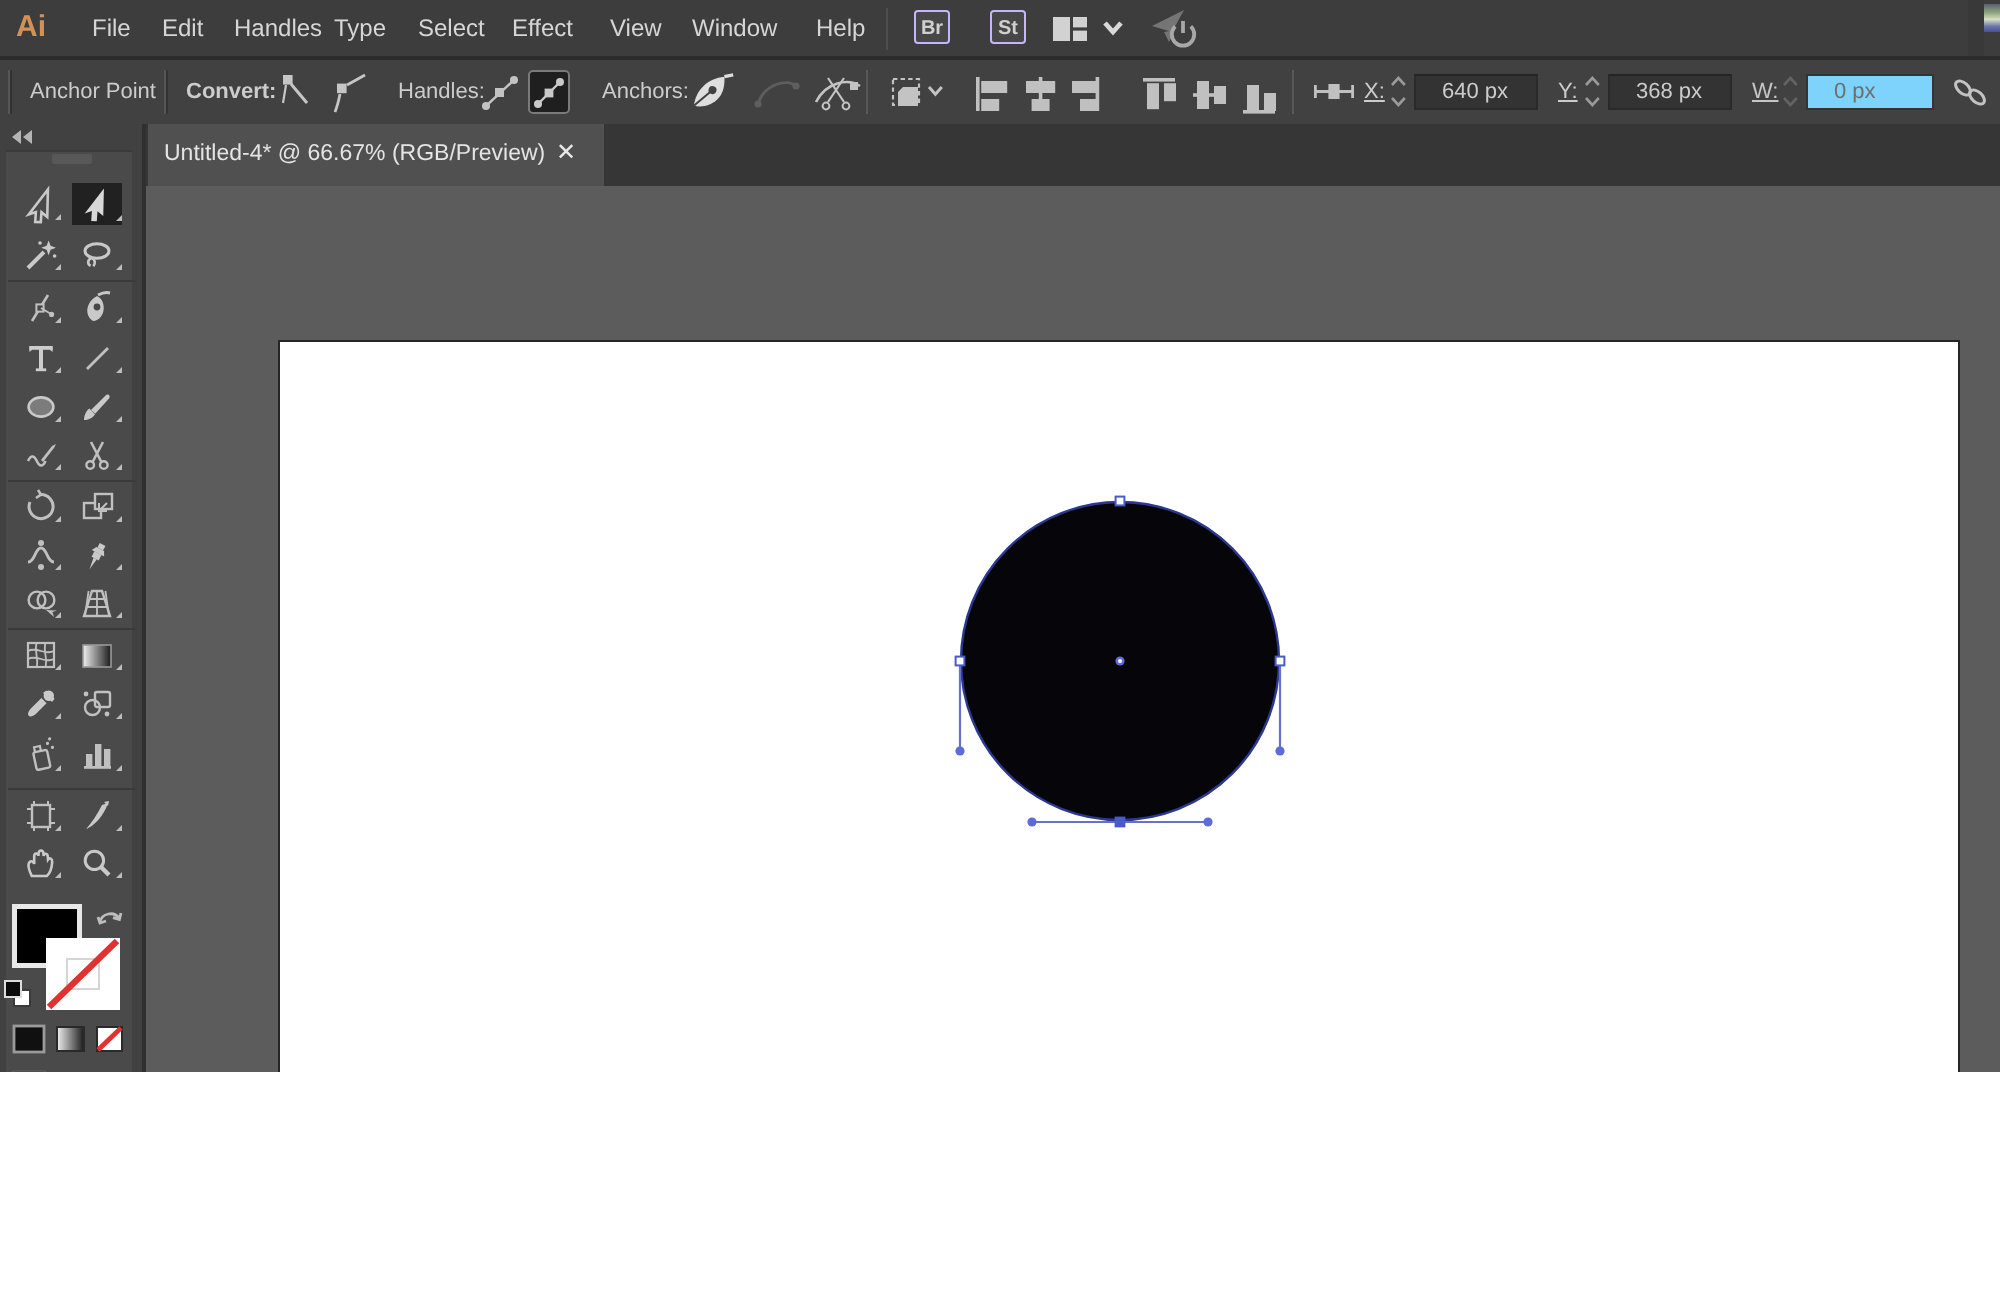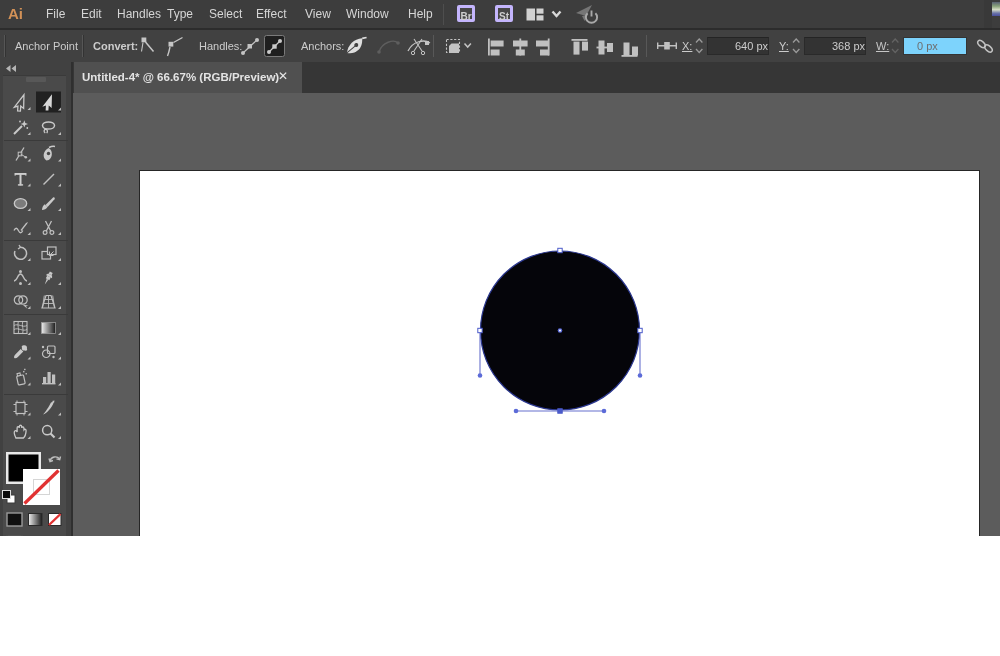--- a/index.html
+++ b/index.html
@@ -3,26 +3,26 @@
 <meta charset="utf-8">
 <style>
   html,body{margin:0;padding:0;}
   body{width:1000px;height:656px;overflow:hidden;font-family:"Liberation Sans",sans-serif;}
   #app{position:relative;width:1000px;height:536px;background:#404040;overflow:hidden;}
   .abs{position:absolute;}
   
   #menubar{left:0;top:0;width:1000px;height:30px;background:#3d3d3d;border-bottom:2px solid #2c2c2c;box-sizing:border-box;}
   .mitem{position:absolute;top:0;height:28px;line-height:28px;font-size:12px;color:#d6d6d6;}
   #ailogo{position:absolute;left:8px;top:5px;width:20px;height:18px;font-size:15px;font-weight:bold;color:#d29157;line-height:18px;}
-  .tbtn{position:absolute;top:5px;width:18px;height:17px;border:3px solid #c4b5fd;border-radius:2px;background:#474747;color:#cfcfcf;font-size:10px;font-weight:bold;text-align:center;line-height:17px;box-sizing:border-box;}
+  .tbtn{position:absolute;top:5px;width:18px;height:17px;border:1px solid #c4b5fd;border-radius:2px;background:#474747;color:#cfcfcf;font-size:10px;font-weight:bold;text-align:center;line-height:17px;box-sizing:border-box;}
   
   #ctrlbar{left:0;top:30px;width:1000px;height:32px;background:#414141;}
   .clabel{position:absolute;top:0;height:32px;line-height:32px;font-size:11px;color:#cccccc;}
   .vsep{position:absolute;top:5px;height:22px;width:1px;background:#565656;border-right:1px solid #333;}
-  .field{position:absolute;top:7px;height:18px;background:#333333;border:1px solid #2a2a2a;border-top-color:#242424;box-sizing:border-box;color:#cccccc;font-size:11px;line-height:16px;padding-left:13px;text-align:right;}
+  .field{position:absolute;top:7px;height:18px;background:#333333;border:1px solid #2a2a2a;border-top-color:#242424;box-sizing:border-box;color:#cccccc;font-size:11px;line-height:16px;padding-left:13px;}
   .fielddim{position:absolute;top:7px;height:18px;background:#7dd3fc;border:1px solid #343434;box-sizing:border-box;color:#6e6e6e;font-size:11px;line-height:16px;padding-left:13px;}
   .spin{position:absolute;top:8px;width:9px;height:16px;}
   
   #tabbar{left:0;top:62px;width:1000px;height:31px;background:#363636;}
   #tab{position:absolute;left:74px;top:0;width:228px;height:31px;background:#505050;color:#e4e4e4;font-size:11.5px;line-height:31px;}
   
   #dock{left:0;top:62px;width:73px;height:594px;background:#414141;border-right:2px solid #2f2f2f;box-sizing:border-box;}
   #toolpanel{position:absolute;left:3px;top:13px;width:63px;height:578px;background:#4a4a4a;border-bottom:1px solid #333;border-top:1px solid #3a3a3a;}
   
   #canvas{left:73px;top:93px;width:927px;height:563px;background:#5c5c5c;}
@@ -187,21 +187,21 @@
     <span class="clabel" style="left:779px;text-decoration:underline;">Y:</span>
     <span class="spin" style="left:792px;" id="sp2"></span>
     <div class="field" style="left:804px;width:62px;">368 px</div>
     <span class="clabel" style="left:876px;color:#c6c6c6;text-decoration:underline;">W:</span>
     <span class="spin" style="left:891px;" id="sp3"></span>
     <div class="fielddim" style="left:903px;width:64px;">0 px</div>
     <span id="chainic"></span>
   </div>
 
   <div class="abs" id="tabbar">
-    <div id="tab"><span style="margin-left:8px;font-weight:bold;">Untitled-4* @ 66.67% (RGB/Preview)</span><span style="position:absolute;left:204px;top:-1px;font-size:12px;color:#e8e8e8;">✕</span></div>
+    <div id="tab"><span style="margin-left:8px;">Untitled-4* @ 66.67% (RGB/Preview)</span><span style="position:absolute;left:204px;top:-1px;font-size:12px;color:#e8e8e8;">✕</span></div>
   </div>
 
   <div class="abs" id="dock">
     <div id="toolpanel"></div>
     <svg class="abs" style="left:0;top:0;" width="73" height="594" viewBox="0 0 73 594">
       <defs>
         <linearGradient id="grd" x1="0" y1="0" x2="1" y2="0">
           <stop offset="0" stop-color="#efefef"></stop>
             <stop offset="1" stop-color="#1b1b1b"></stop>
         </linearGradient>

